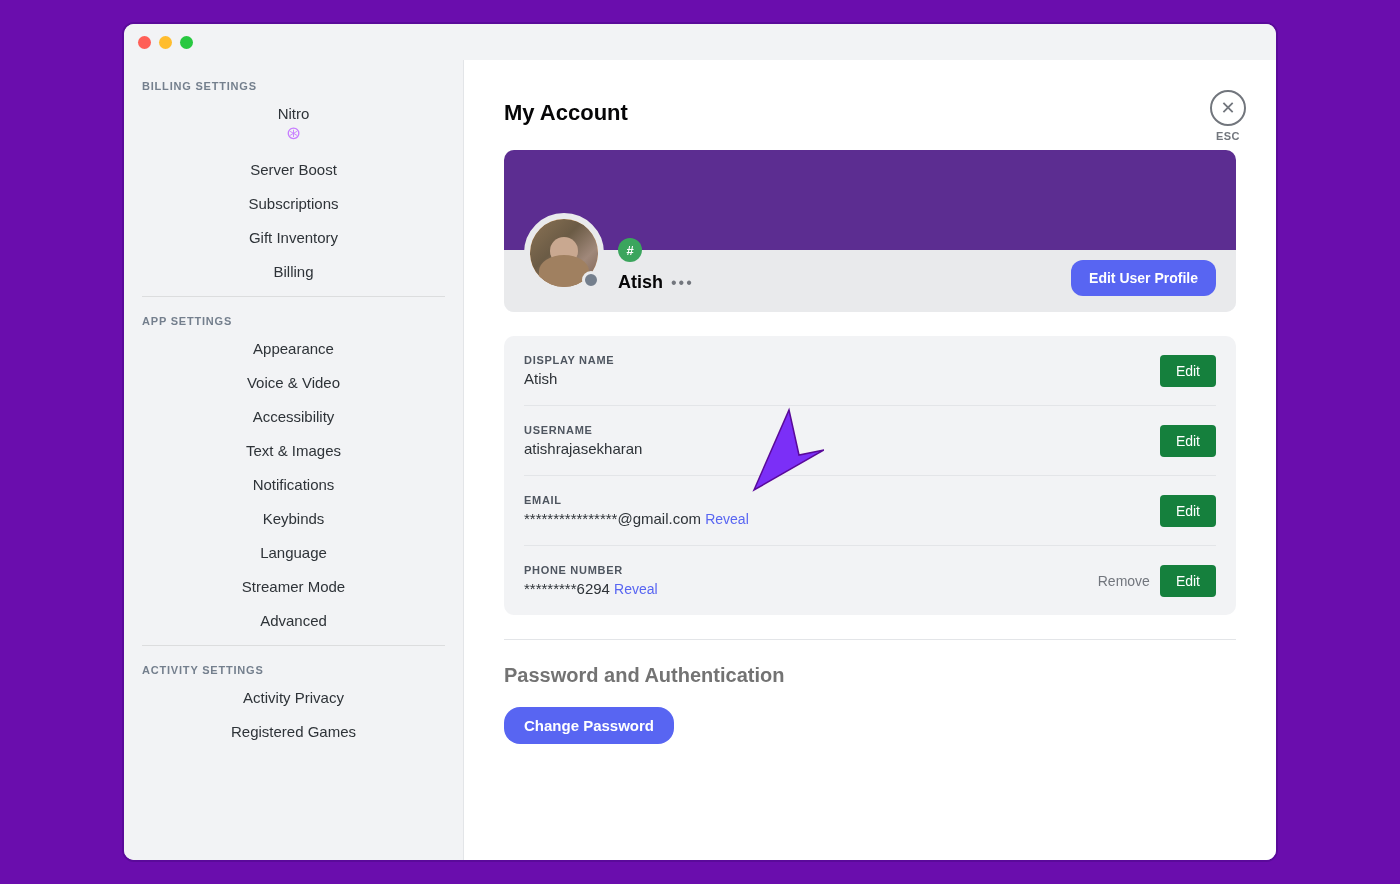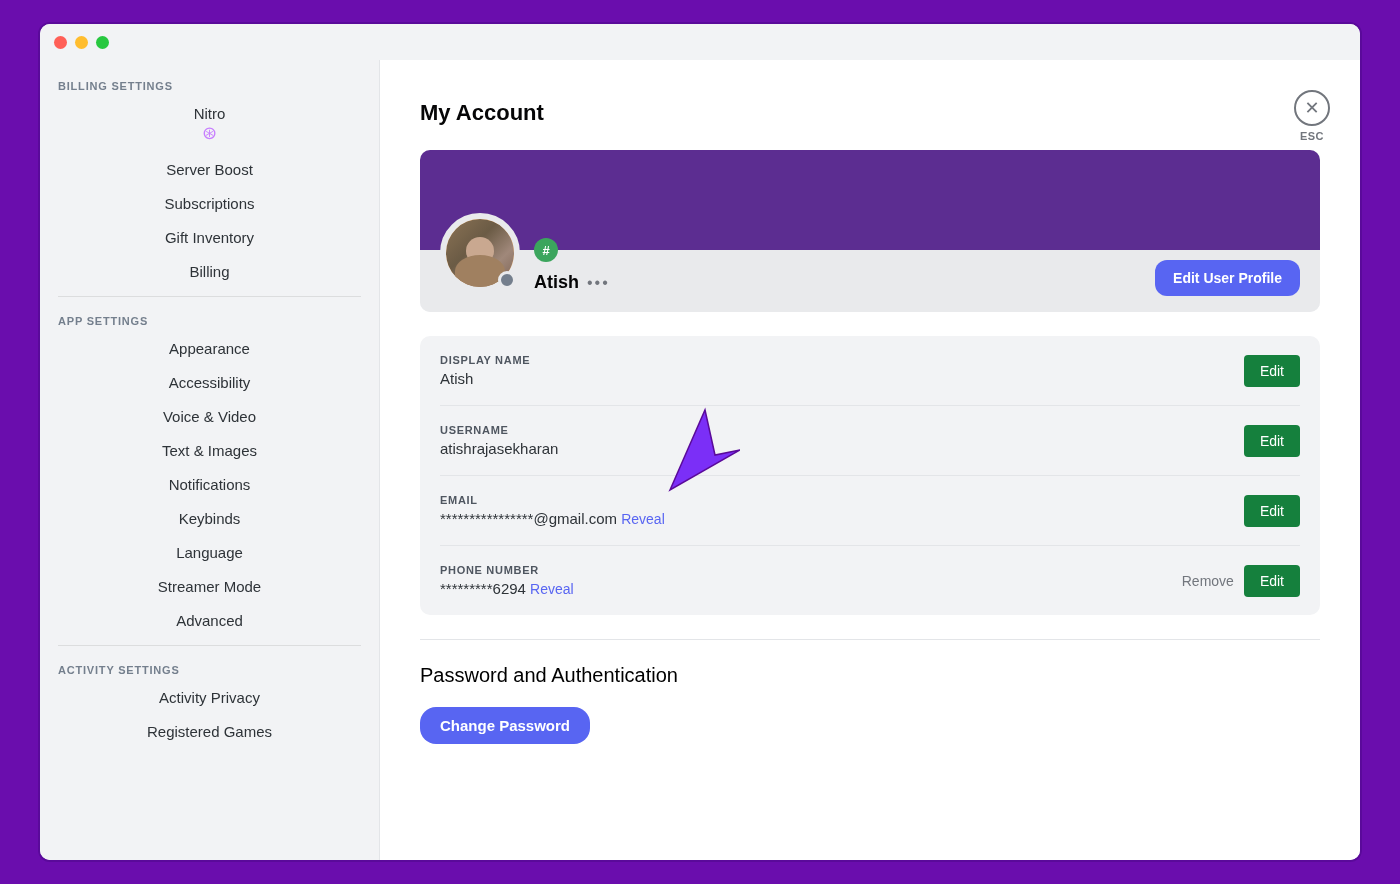--- a/index.html
+++ b/index.html
@@ -8,21 +8,21 @@
       background: #6a0dad;
       display: flex;
       justify-content: center;
       align-items: center;
       width: 1400px;
       height: 884px;
       font-family: -apple-system, BlinkMacSystemFont, 'Segoe UI', sans-serif;
     }
 
     .window {
-      width: 1324px;
+      width: 1156px;
       height: 840px;
       background: #f2f3f5;
       border-radius: 12px;
       overflow: hidden;
       display: flex;
       flex-direction: column;
       border: 2px solid #5a0a9a;
     }
 
     .titlebar {
@@ -353,22 +353,22 @@
 
     
     .section-divider {
       height: 1px;
       background: #e3e5e8;
       margin: 8px 0 24px 0;
     }
 
     .section-title {
       font-size: 20px;
-      font-weight: 400;
-      color: #000000;
+      font-weight: 700;
+      color: #737373;
       margin-bottom: 20px;
     }
 
     .change-password-btn {
       background: #5865f2;
       color: white;
       border: none;
       border-radius: 16px;
       padding: 10px 20px;
       font-size: 15px;
@@ -427,24 +427,24 @@
       </div>
 
       <div class="sidebar-divider"></div>
 
       <div class="sidebar-section-label">APP SETTINGS</div>
 
       <div class="sidebar-item">
         <span>Appearance</span>
       </div>
       <div class="sidebar-item">
+        <span>Voice &amp; Video</span>
+      </div>
+      <div class="sidebar-item">
         <span>Accessibility</span>
-      </div>
-      <div class="sidebar-item">
-        <span>Voice &amp; Video</span>
       </div>
       <div class="sidebar-item">
         <span>Text &amp; Images</span>
       </div>
       <div class="sidebar-item">
         <span>Notifications</span>
       </div>
       <div class="sidebar-item">
         <span>Keybinds</span>
       </div>

